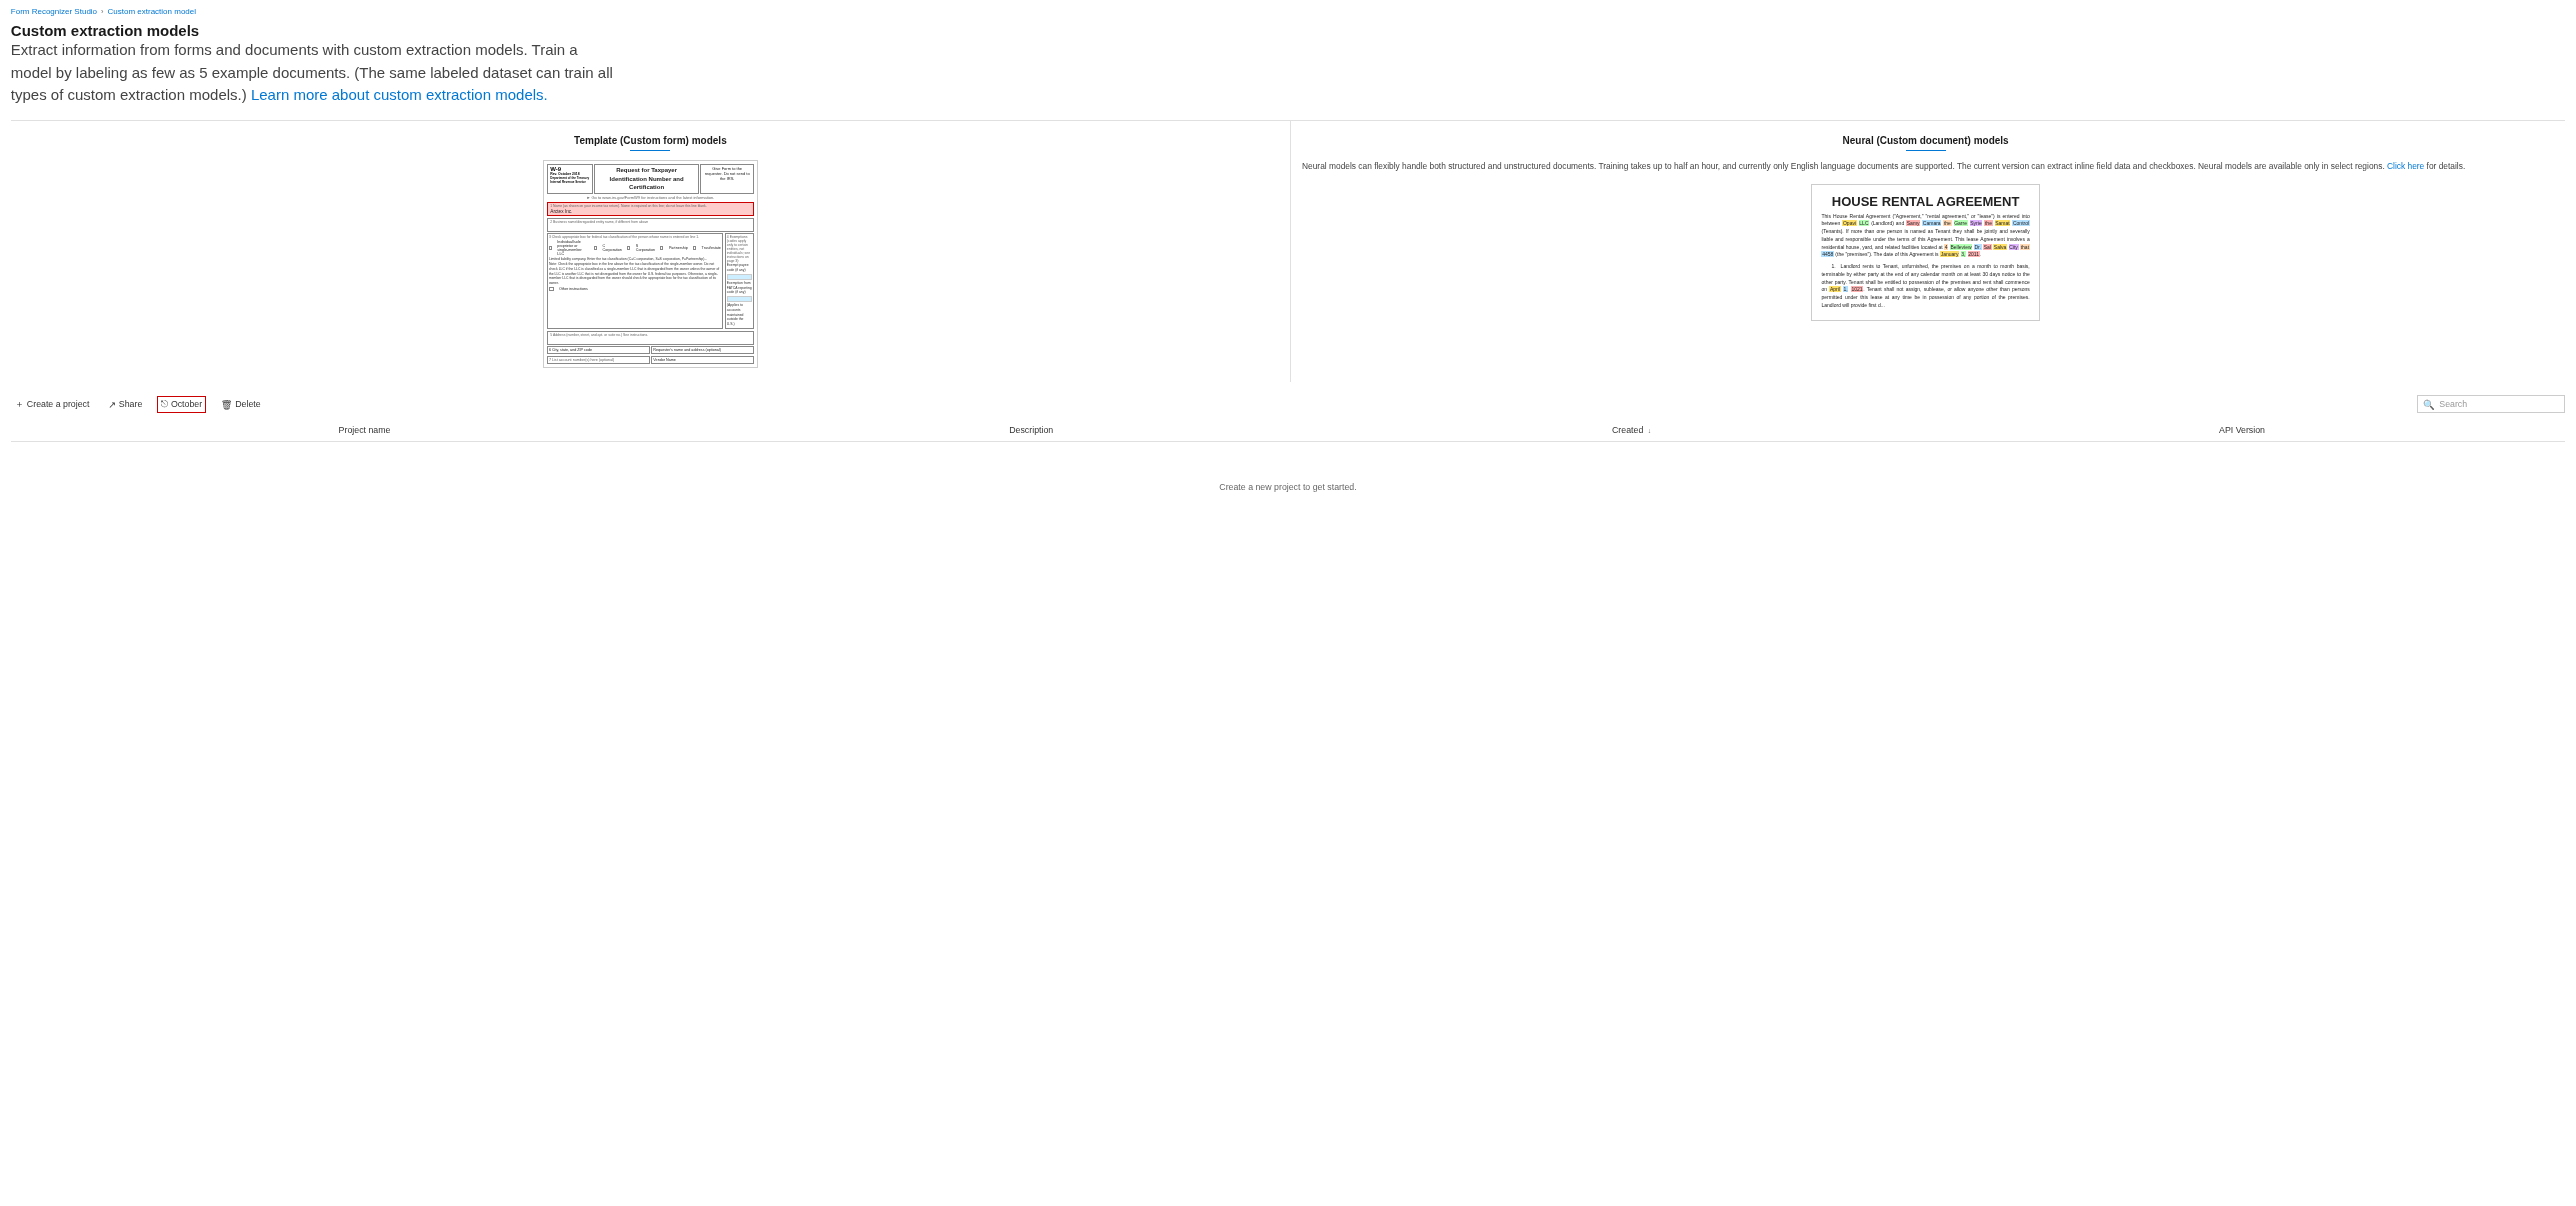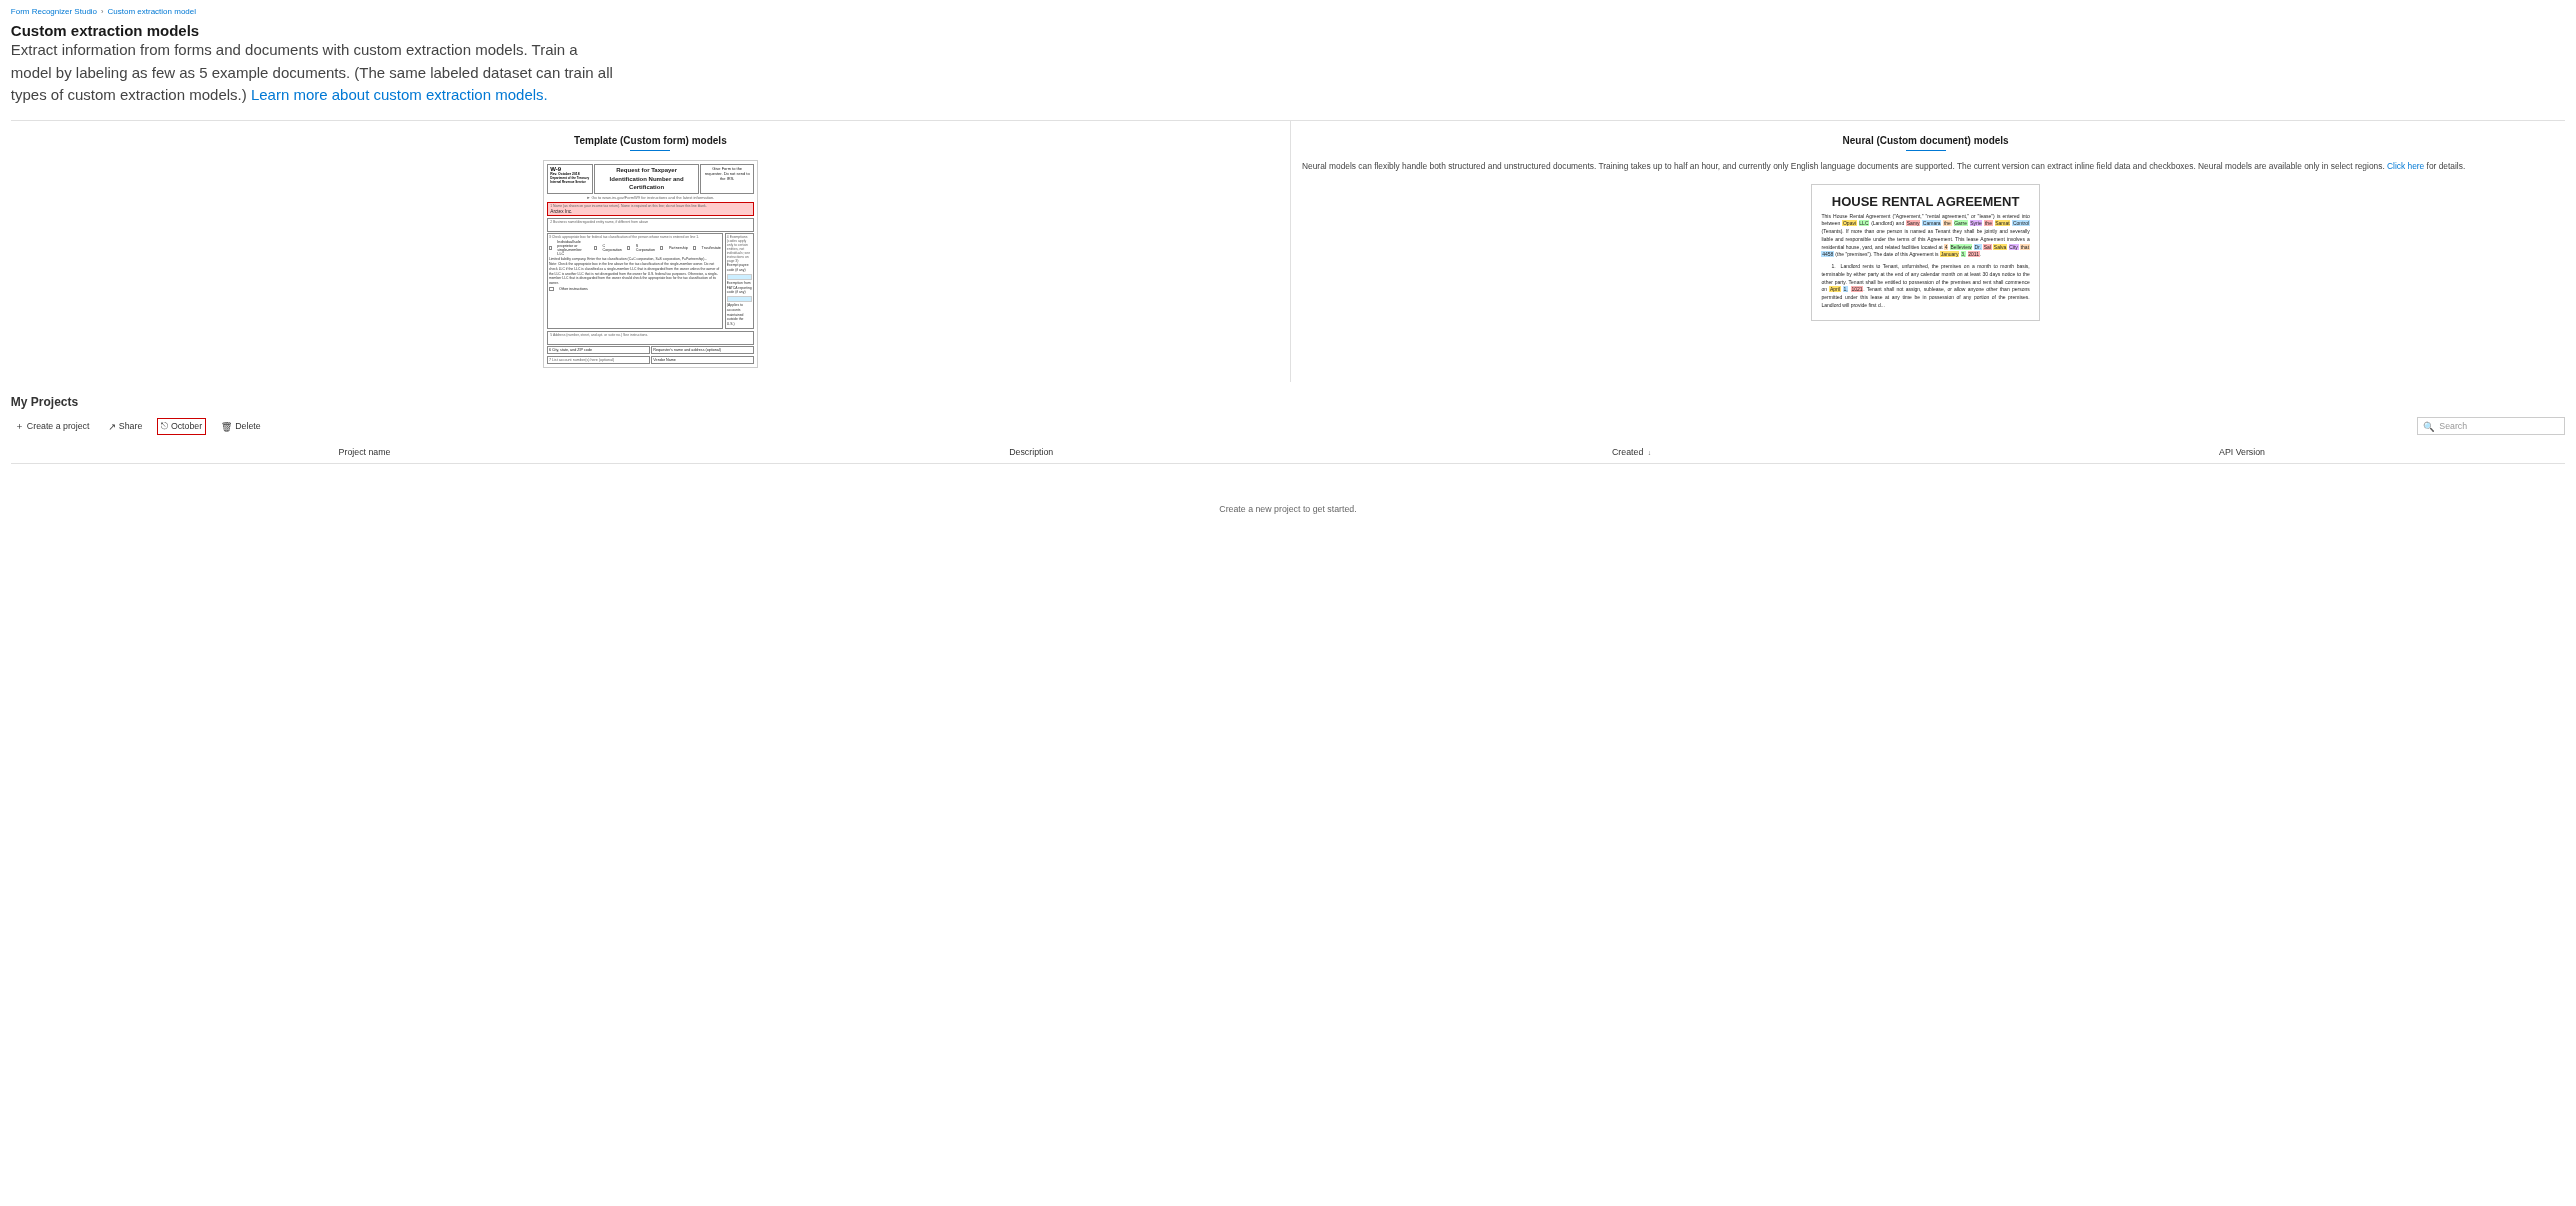--- a/index.html
+++ b/index.html
@@ -274,21 +274,20 @@
             <span class="highlight-pink">1021</span>. Tenant shall not assign, sublease, or allow anyone other than persons permitted under this
             lease at any time be in possession of any portion of the premises. Landlord will provide first d...
           </p>
         </div>
       </div>
     </div>
   </div>
 </div>
 
 <div class="projects-section">
-  <div class="projects-title">My Projects</div>
 
   <div class="projects-toolbar">
     <div class="toolbar-left">
       <button class="toolbar-btn">
         <span class="icon">＋</span>
         <span>Create a project</span>
       </button>
       <button class="toolbar-btn">
         <span class="icon">↗</span>
         <span>Share</span>

